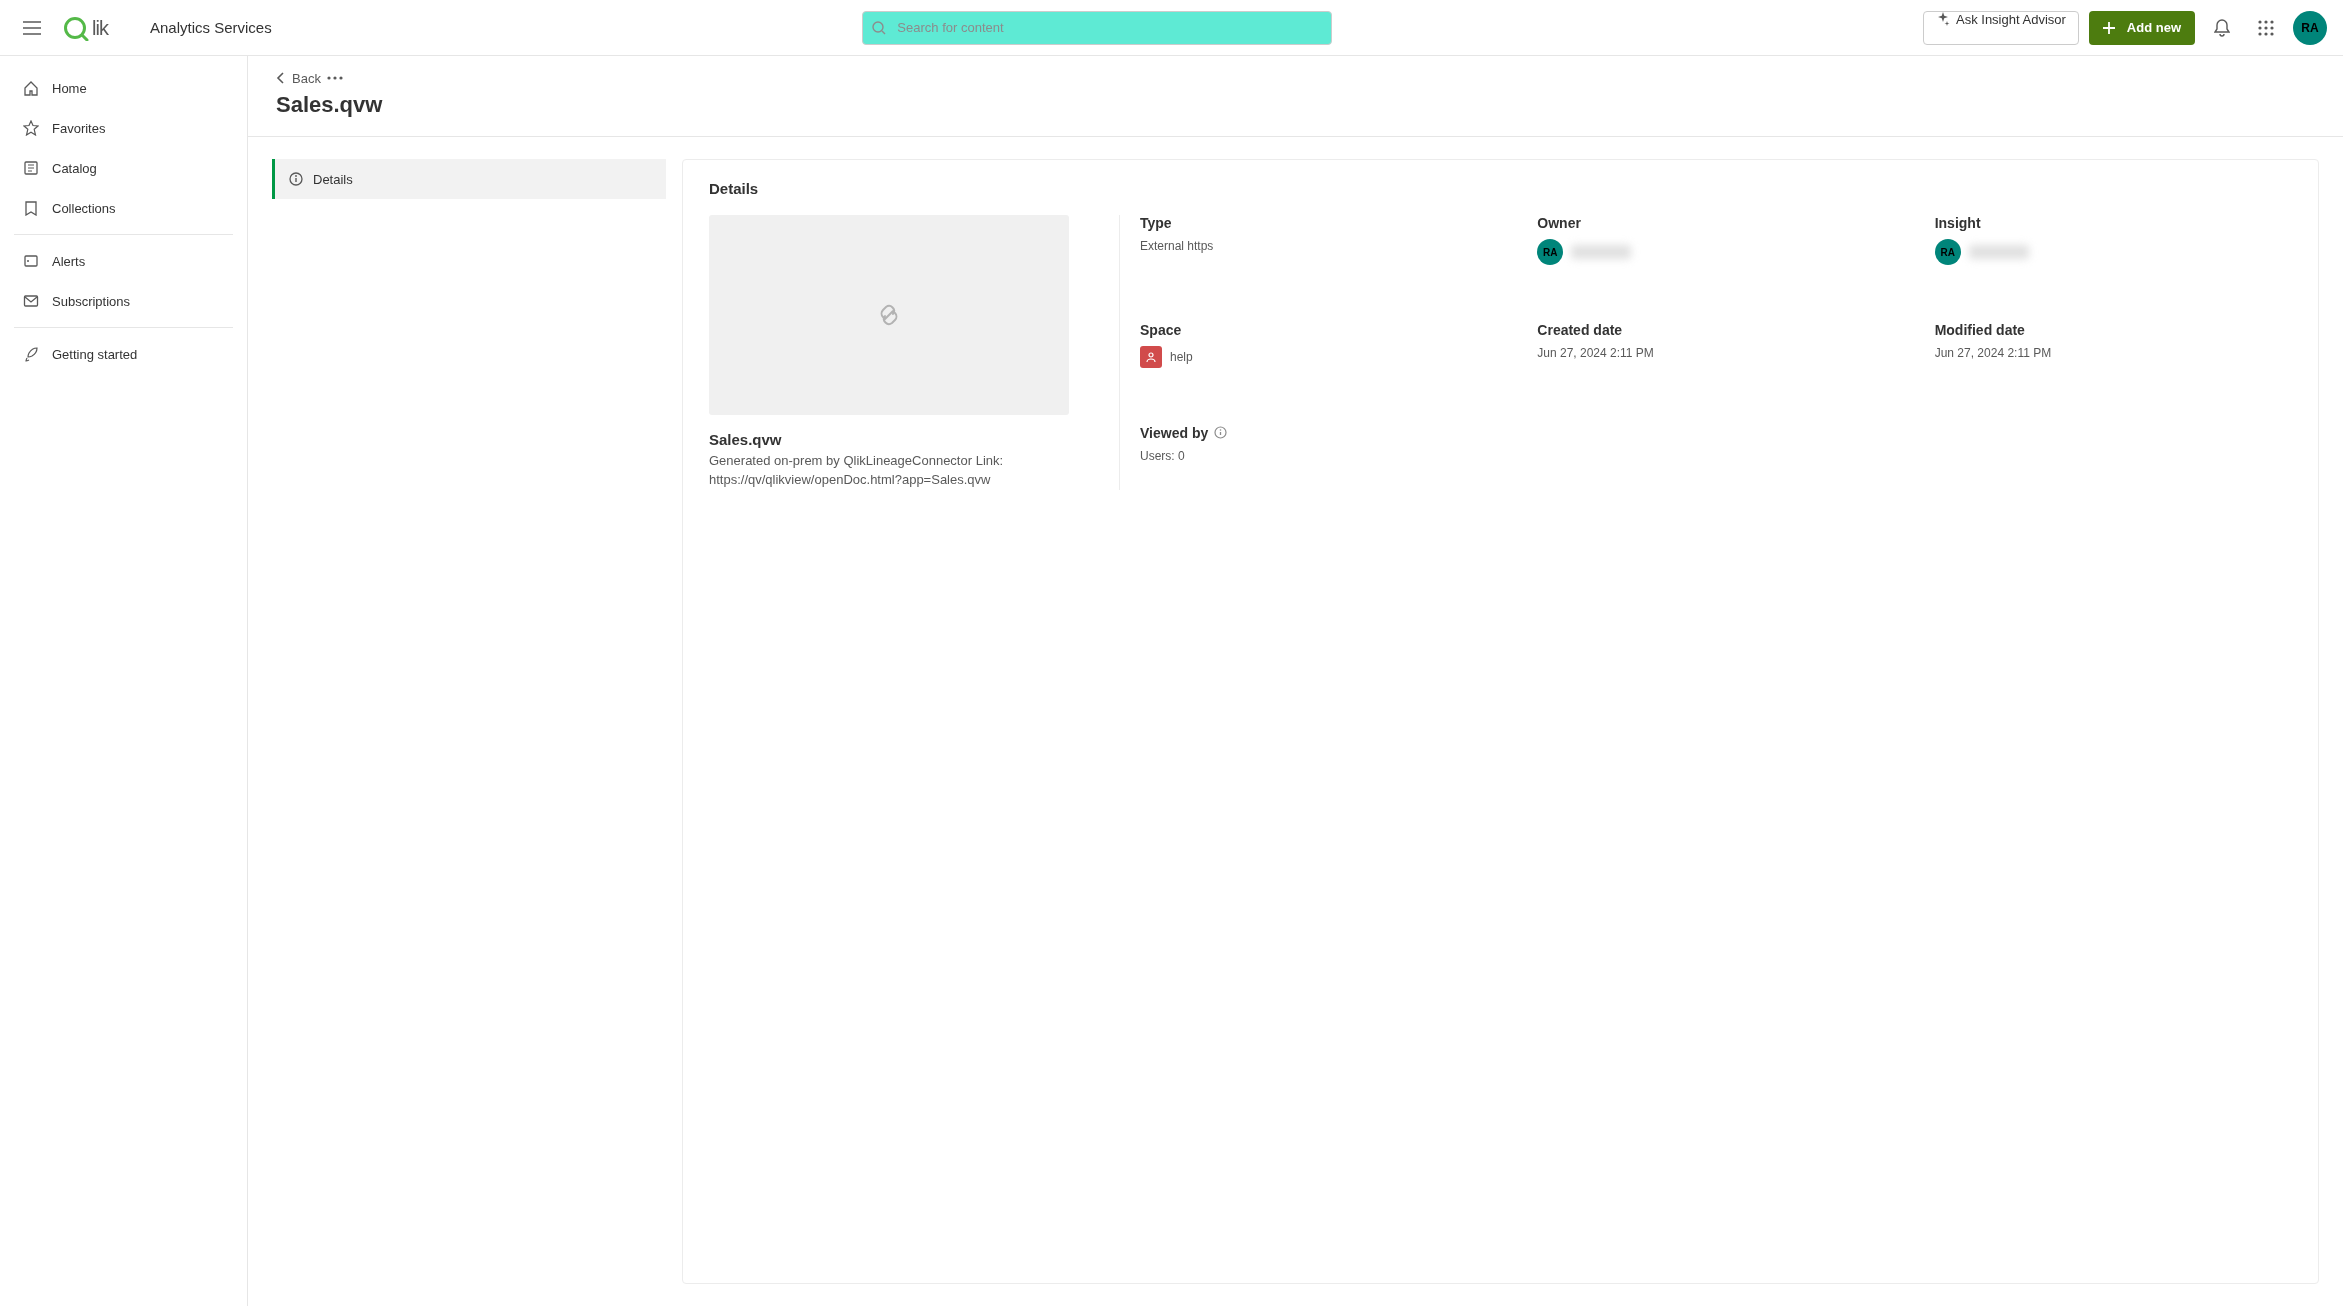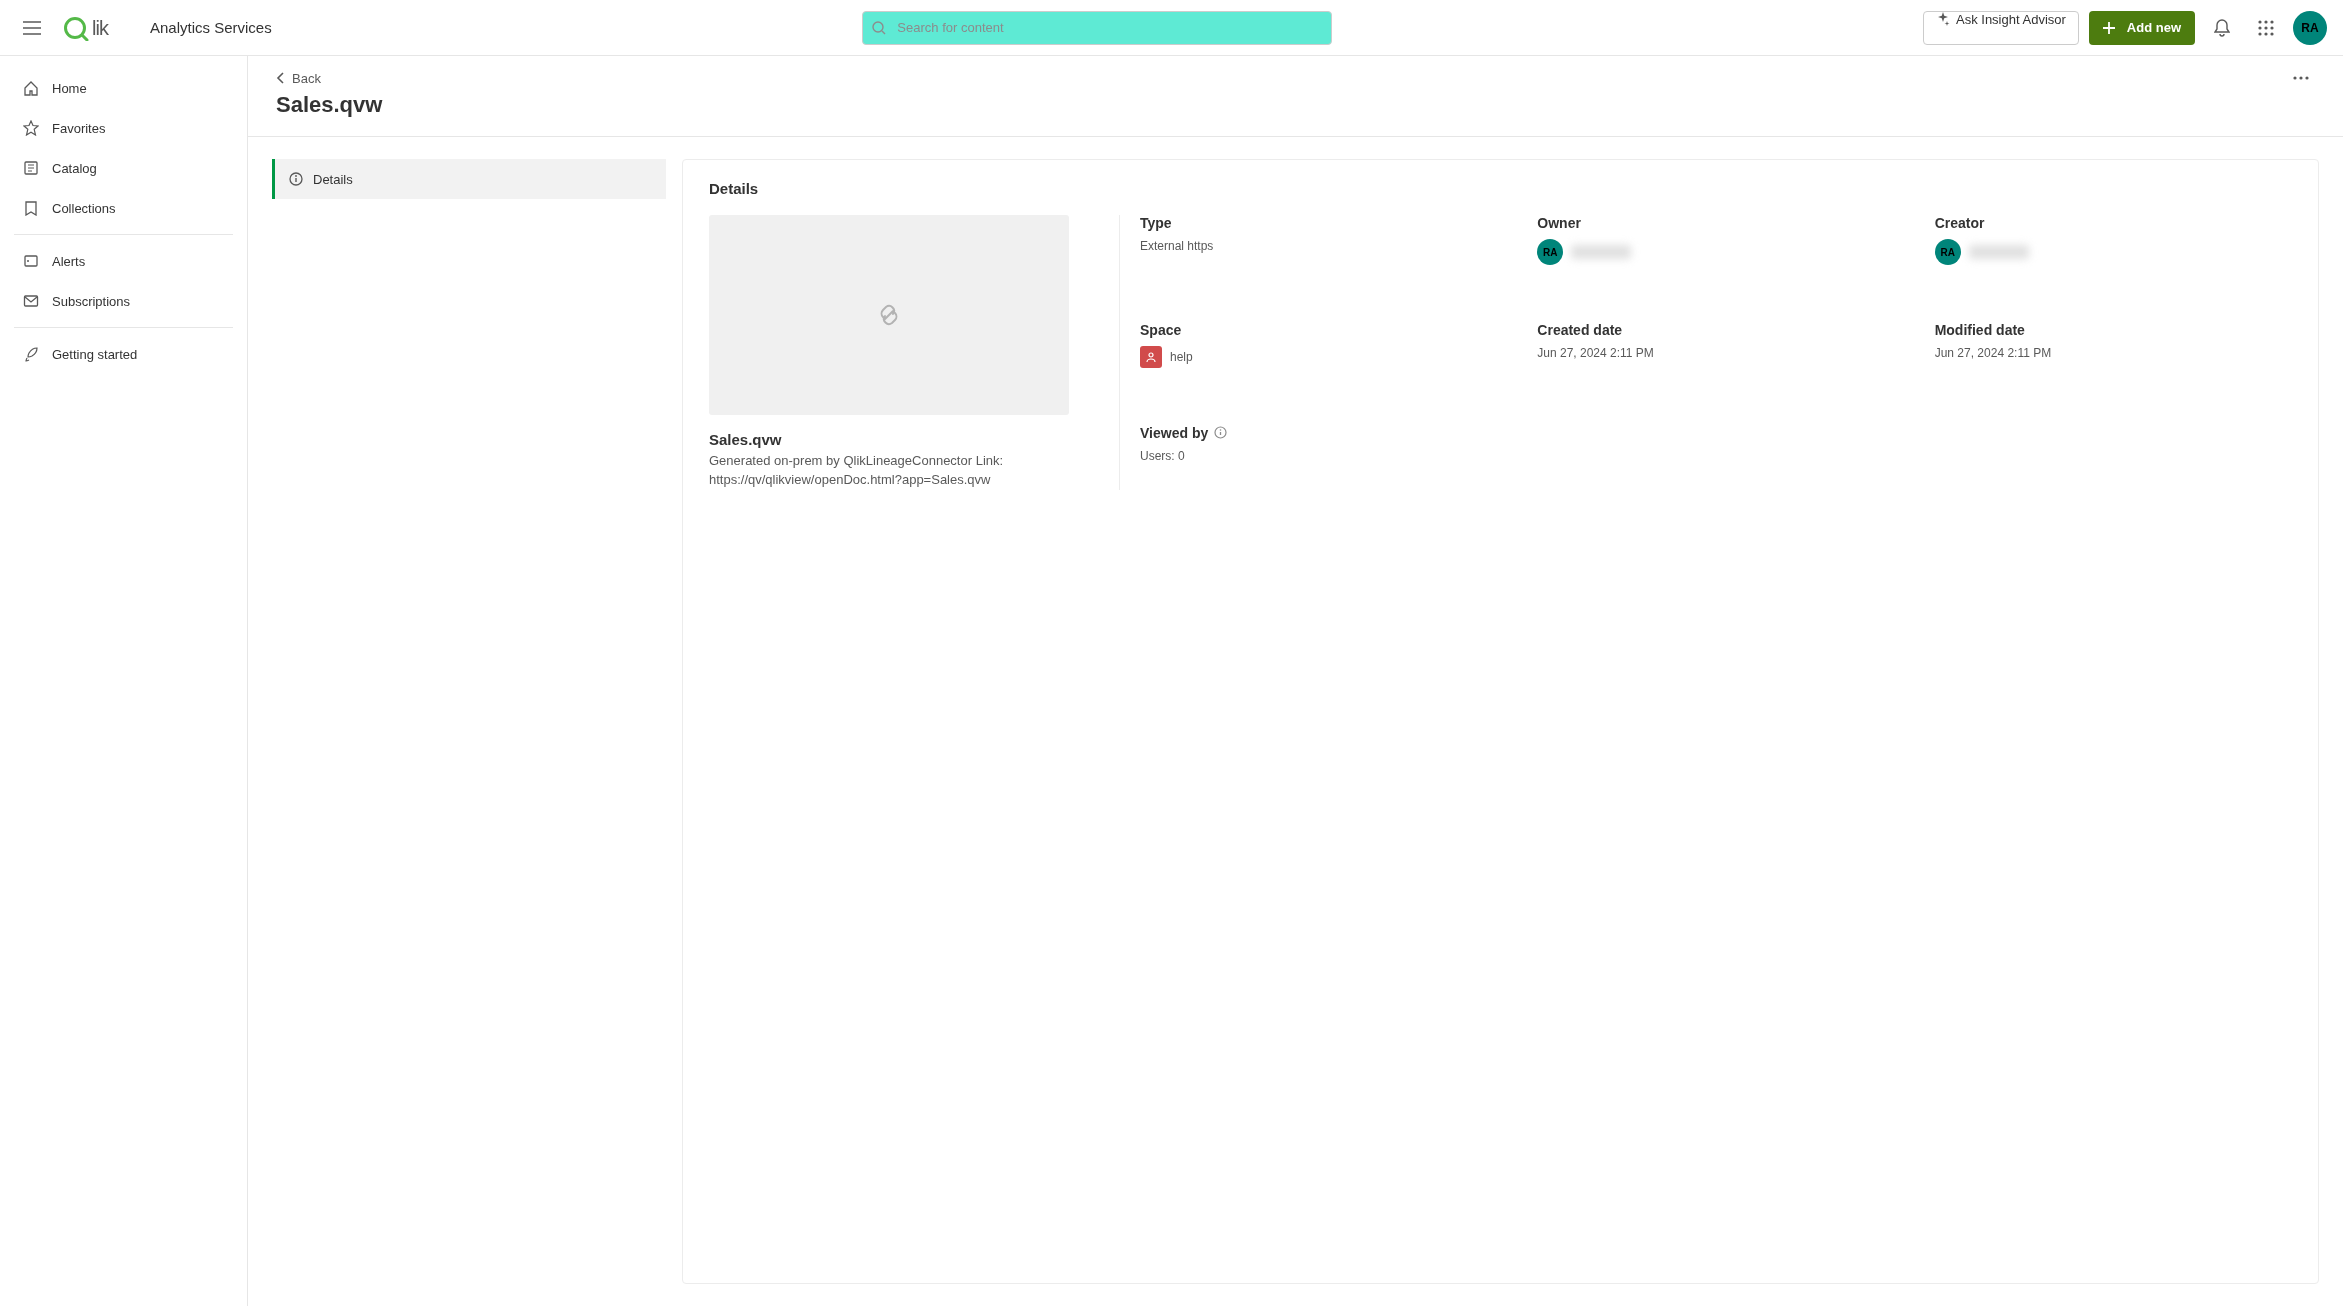--- a/index.html
+++ b/index.html
@@ -25,21 +25,21 @@
 
   
   .body { flex:1; display:flex; min-height:0; }
   .sidebar { width:248px; border-right:1px solid #e6e6e6; padding:12px 14px; }
   .nav-item { display:flex; align-items:center; gap:12px; height:40px; padding:0 8px; font-size:13px; color:#333; border-radius:4px; cursor:pointer; }
   .nav-item .nav-icon { width:18px; color:#595959; display:flex; justify-content:center; }
   .nav-divider { height:1px; background:#e6e6e6; margin:6px 0; }
 
   .content { flex:1; display:flex; flex-direction:column; min-width:0; background:#fff; }
   .page-header { padding:14px 28px 18px; border-bottom:1px solid #e6e6e6; }
-  .back-row { display:flex; align-items:center; justify-content:space-between; }
+  .back-row { display:flex; align-items:center; }
   .back-link { display:flex; align-items:center; gap:6px; font-size:13px; color:#595959; cursor:pointer; }
   .more-icon { cursor:pointer; color:#595959; padding:6px; border-radius:4px; }
   .page-title { font-size:22px; font-weight:700; color:#333; margin-top:6px; }
 
   .page-body { flex:1; padding:22px 24px; display:flex; gap:16px; background:#fff; }
   .left-tabs { width:394px; }
   .tab { display:flex; align-items:center; gap:10px; height:40px; padding:0 14px; font-size:13px; color:#333; background:#f2f2f2; border-left:3px solid #009845; cursor:pointer; }
   .tab .tab-icon { color:#595959; }
 
   .details-panel { flex:1; background:#fff; border:1px solid #ececec; border-radius:4px; padding:20px 26px 26px; }
@@ -246,21 +246,21 @@
               <div class="meta-value">External https</div>
             </div>
             <div class="meta-block">
               <div class="meta-label">Owner</div>
               <div class="meta-value">
                 <span class="avatar sm">RA</span>
                 <span class="blur-name"></span>
               </div>
             </div>
             <div class="meta-block">
-              <div class="meta-label">Creator</div>
+              <div class="meta-label">Insight</div>
               <div class="meta-value">
                 <span class="avatar sm">RA</span>
                 <span class="blur-name"></span>
               </div>
             </div>
 
             <div class="meta-block">
               <div class="meta-label">Space</div>
               <div class="meta-value">
                 <span class="space-chip">

